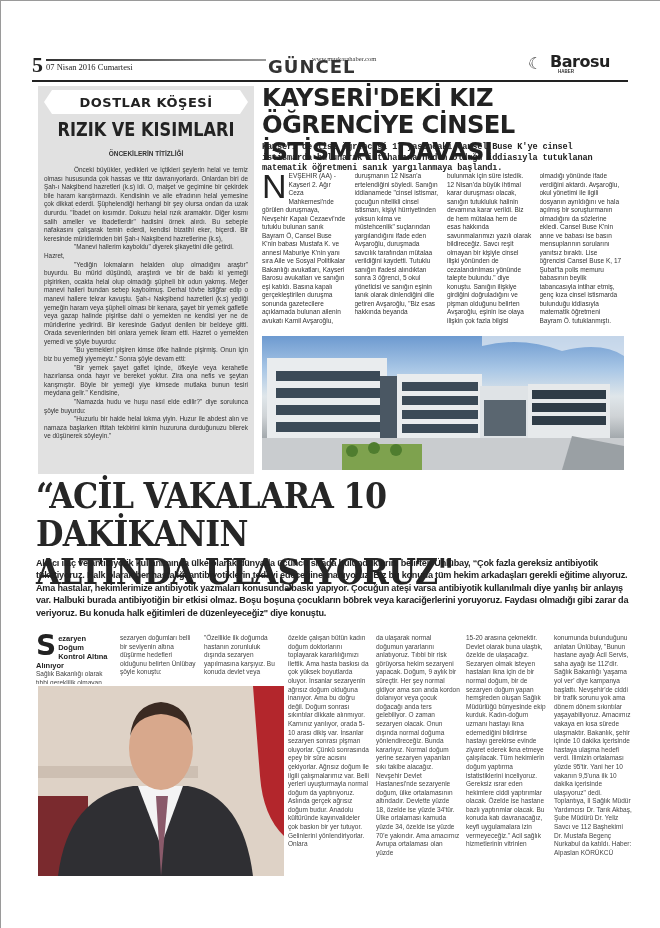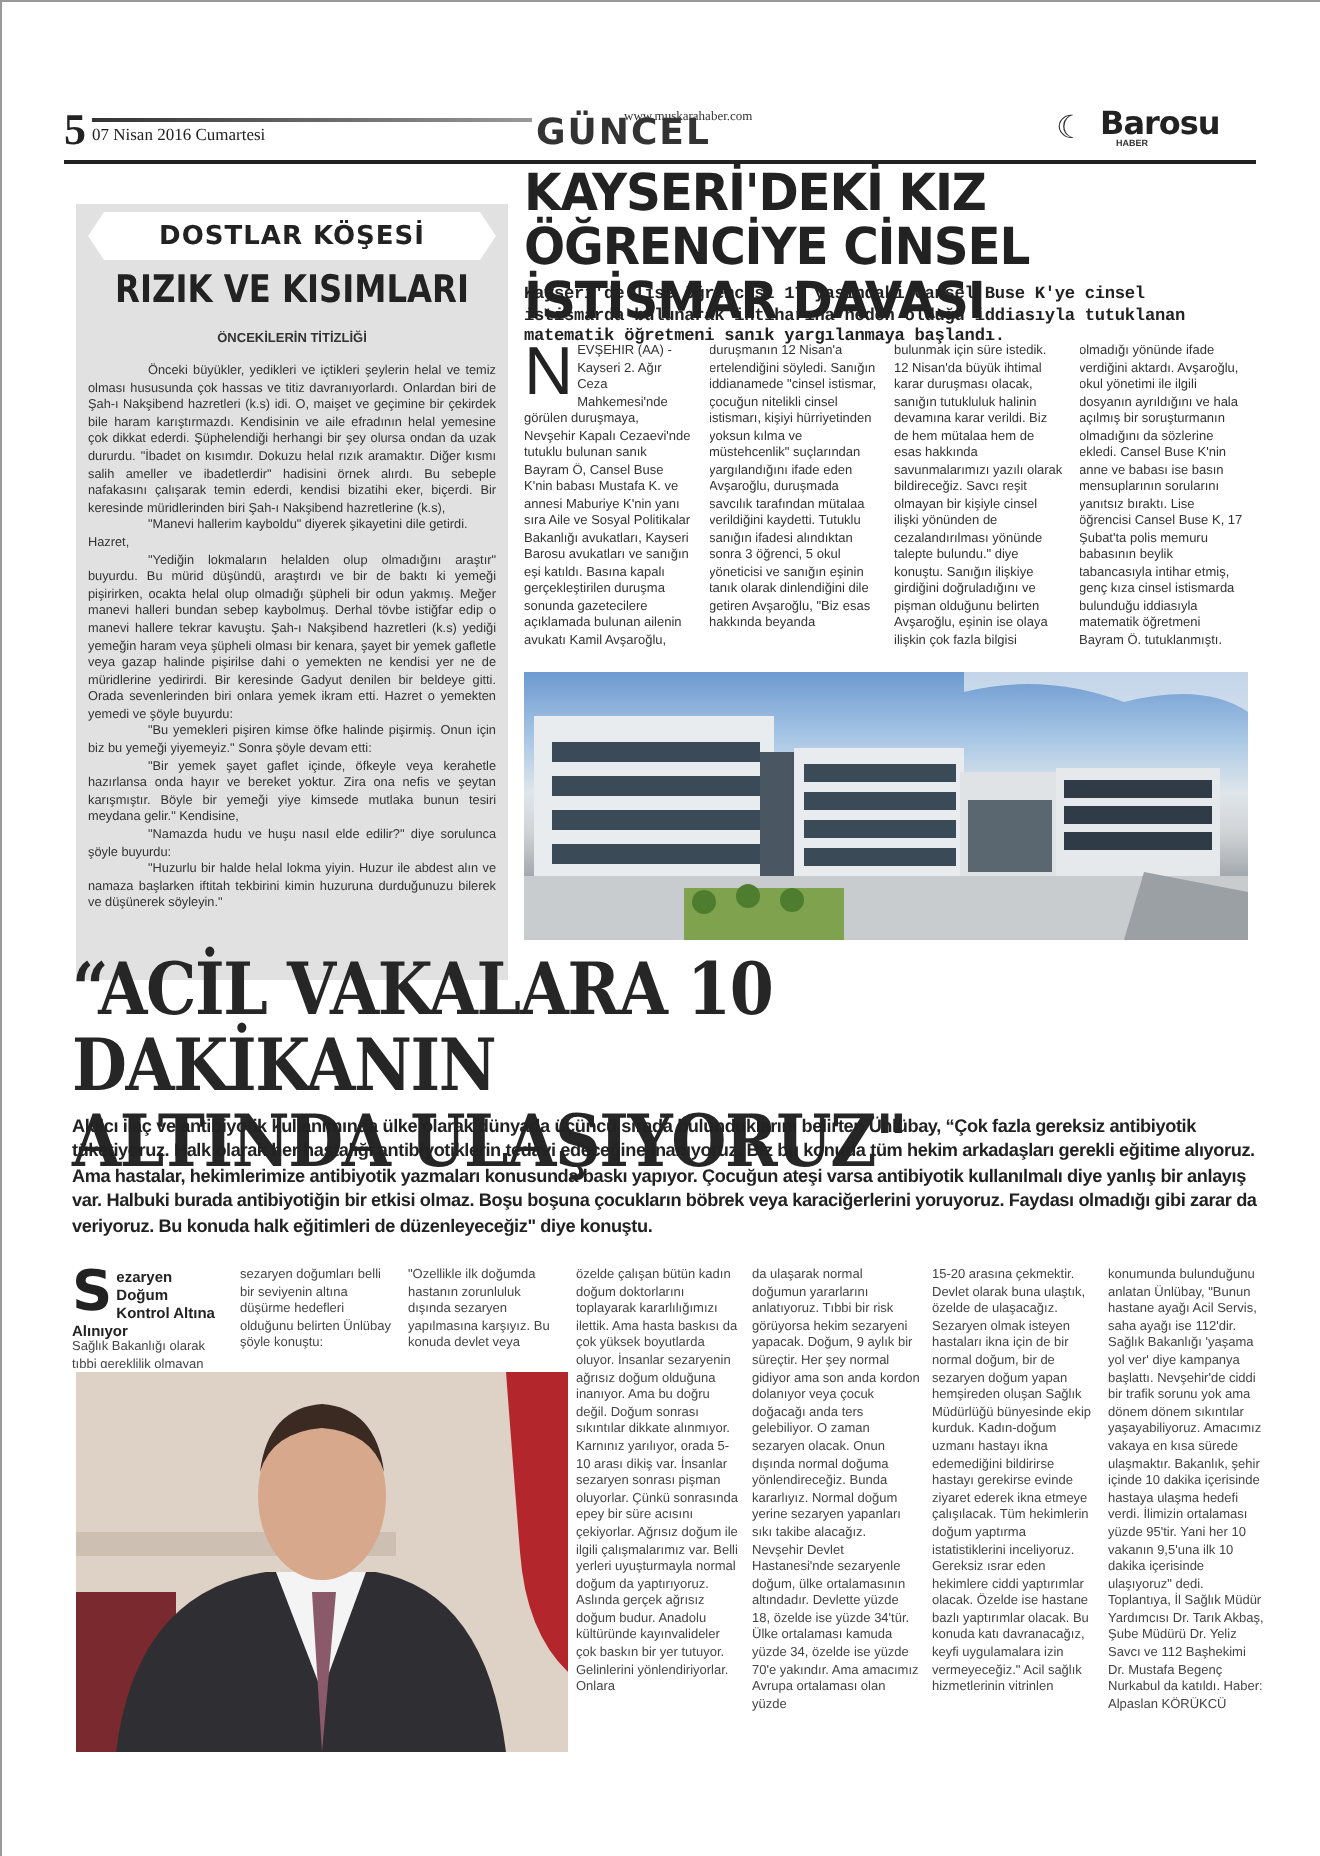--- a/index.html
+++ b/index.html
@@ -14,21 +14,21 @@
   .date-line { position: absolute; left: 14px; top: 7px; width: 220px; height: 2px; background: linear-gradient(to right, #333, #999); }
   .guncel { position: absolute; left: 236px; top: 4px; font-family: "DejaVu Sans", sans-serif; font-weight: bold; font-size: 18px; letter-spacing: 1px; color: #333; }
   .site-url { position: absolute; left: 280px; top: 3px; font-family: "Liberation Serif", serif; font-size: 6.5px; color: #333; }
   .logo { position: absolute; right: 0; top: 0; width: 100px; height: 24px; }
   .logo-swirl { position: absolute; left: 0; top: 2px; font-size: 16px; color: #333; }
   .logo-main { position: absolute; left: 22px; top: 0; font-family: "DejaVu Sans", sans-serif; font-weight: bold; font-size: 16px; color: #222; letter-spacing: -0.5px; }
   .logo-sub { position: absolute; left: 30px; top: 17px; font-size: 4.5px; font-weight: bold; color: #333; }
   .header-rule { position: absolute; left: 32px; top: 80px; width: 596px; height: 2px; background: #222; }
 
   
-  .col-box { position: absolute; left: 38px; top: 86px; width: 216px; height: 388px; background: #e1e1e1; margin-top: 16px; }
+  .col-box { position: absolute; left: 38px; top: 86px; width: 216px; height: 388px; background: #e1e1e1; }
   .kose-banner { position: absolute; left: 6px; top: 4px; width: 204px; height: 24px; background: #fff; clip-path: polygon(8px 0, calc(100% - 8px) 0, 100% 50%, calc(100% - 8px) 100%, 8px 100%, 0 50%); display: flex; align-items: center; justify-content: center; }
   .kose-title { font-family: "DejaVu Sans", sans-serif; font-weight: bold; font-size: 13px; color: #222; letter-spacing: 0.5px; }
   .col-title { position: absolute; left: 0; top: 32px; width: 216px; text-align: center; font-family: "DejaVu Sans", sans-serif; font-weight: bold; font-size: 19px; color: #222; transform: scaleX(0.85); letter-spacing: 0; }
   .col-subtitle { position: absolute; left: 0; top: 64px; width: 216px; text-align: center; font-size: 6.5px; font-weight: bold; color: #333; }
   .col-body { position: absolute; left: 6px; top: 80px; width: 204px; font-size: 6.4px; line-height: 8.6px; color: #333; text-align: justify; }
   .col-body p { text-indent: 30px; }
   .col-body p.noindent { text-indent: 0; }
 
   
   .story1-title { position: absolute; left: 262px; top: 84px; width: 364px; font-family: "DejaVu Sans", sans-serif; font-weight: bold; font-size: 25.5px; line-height: 27px; color: #222; letter-spacing: -0.6px; transform-origin: left top; transform: scaleX(0.95); }

